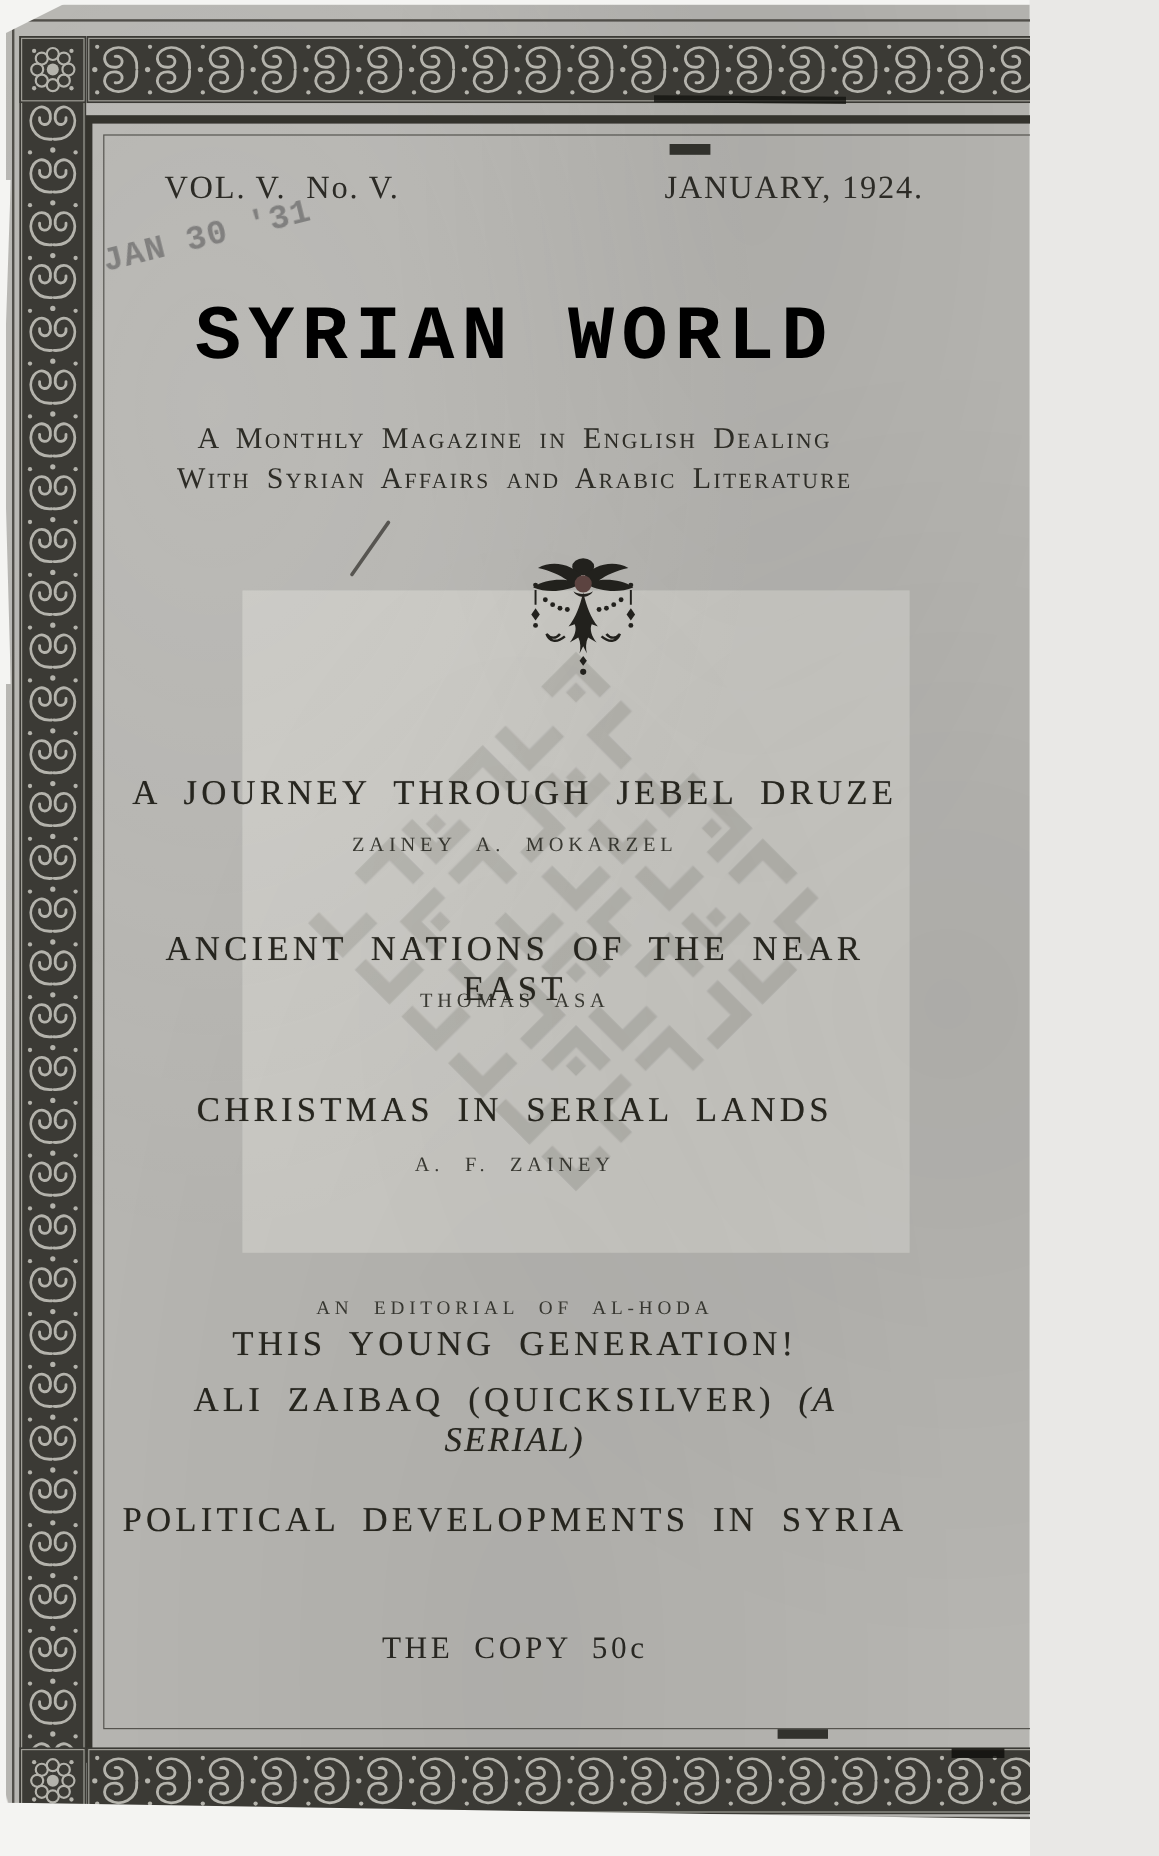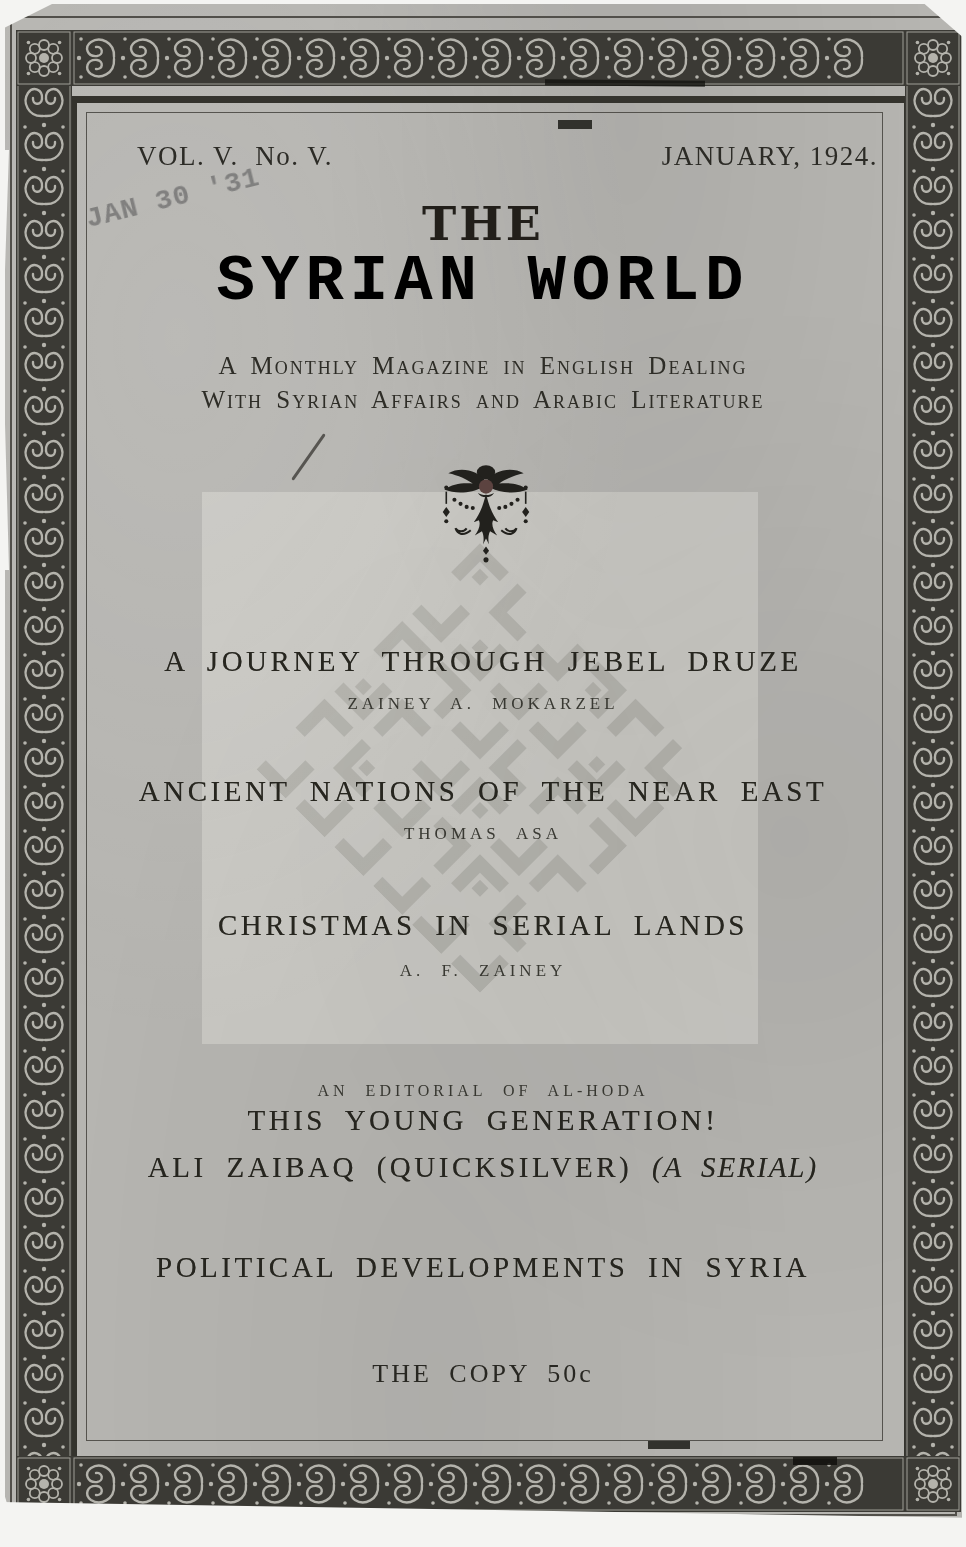--- a/index.html
+++ b/index.html
@@ -1,17 +1,17 @@
 <!DOCTYPE html>
 <html><head>
 <meta charset="utf-8">
 <title>Scanned Magazine Cover</title>
 <style>
   html,body{margin:0;padding:0;background:#e9e8e6;}
-  .canvas{position:relative;width:966px;height:1547px;background:#f4f4f2;overflow:hidden;
+  .canvas{position:relative;width:858px;height:1547px;background:#f4f4f2;overflow:hidden;
           font-family:"Liberation Serif",serif;}
   .abs{position:absolute;}
   .paper{left:5px;top:4px;width:957px;height:1514px;background:#b6b5b1;}
   .texture{left:5px;top:4px;width:957px;height:1514px;z-index:2;pointer-events:none;
     background:
       radial-gradient(ellipse at 18% 22%, rgba(255,255,255,.07), transparent 42%),
       radial-gradient(ellipse at 82% 55%, rgba(0,0,0,.05), transparent 46%),
       radial-gradient(ellipse at 45% 92%, rgba(0,0,0,.045), transparent 50%),
       radial-gradient(ellipse at 65% 8%, rgba(0,0,0,.05), transparent 35%);}
   .patch{left:202px;top:492px;width:556px;height:552px;background:#c9c8c3;z-index:1;}
@@ -980,21 +980,20 @@
         <circle cx="43.55634918610404" cy="12.443650813895951" r="1.8" fill="#b4b3ac"></circle>
       </svg></div>
 
   <div class="abs header-row">
     <span>VOL. V.  No. V.</span>
     <span>JANUARY, 1924.</span>
   </div>
 
   <div class="abs stamp">JAN 30 '31</div>
 
-  <div class="abs t-center masthead-the">THE</div>
   <div class="abs t-center masthead-main">SYRIAN WORLD</div>
 
   <div class="abs t-center subline sub1">A Monthly Magazine in English Dealing</div>
   <div class="abs t-center subline sub2">With Syrian Affairs and Arabic Literature</div>
 
   <div class="abs slash"></div>
 
   <div class="abs ornament">
     <svg width="112" height="104" viewBox="0 0 110 100" fill="#22211d">
       <ellipse cx="55" cy="11" rx="9" ry="7"></ellipse>

